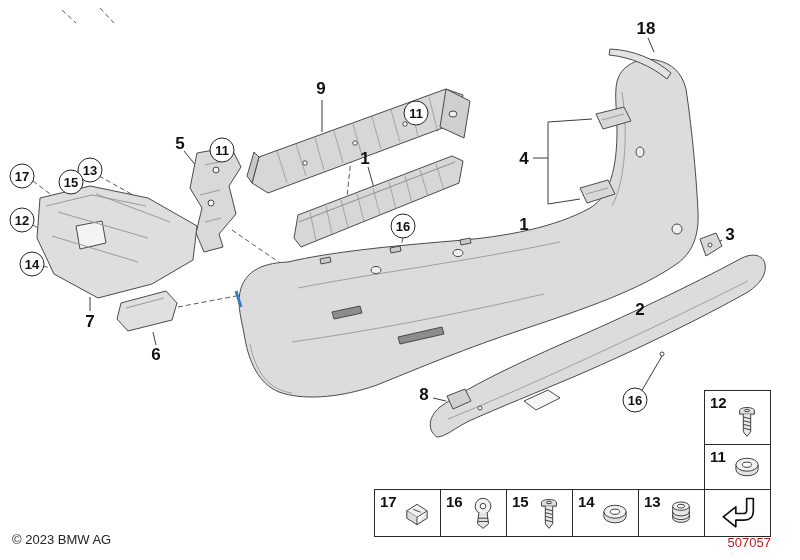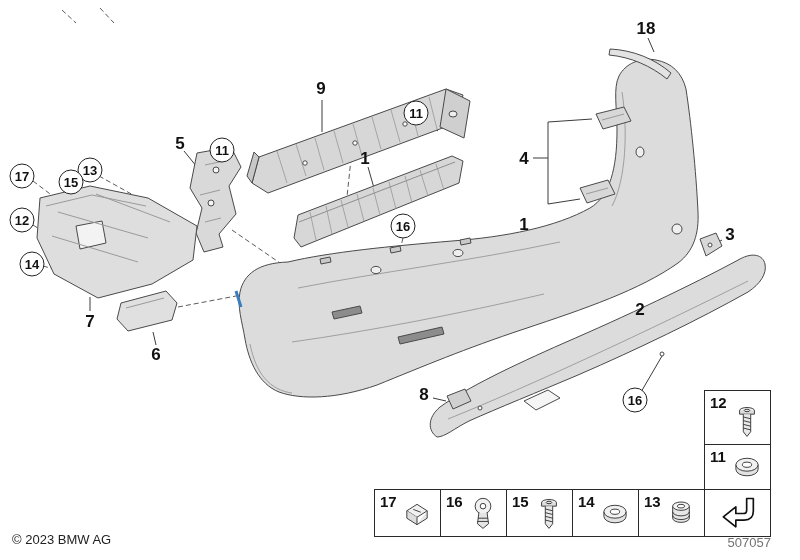--- a/index.html
+++ b/index.html
@@ -9,21 +9,21 @@
   .drawing{position:absolute;left:0;top:0;}
   .callout-layer{position:absolute;left:0;top:0;width:680px;height:560px;text-align:right;}
   .callout{position:absolute;transform:translate(-50%,-50%);font-weight:bold;font-size:17px;
            line-height:1;color:#111;cursor:pointer;}
   .callout.circled{width:23px;height:23px;border:1.5px solid #222;border-radius:50%;
            background:#fff;font-size:13px;display:flex;align-items:center;justify-content:center;}
   .lbox{position:absolute;border:1.3px solid #2a2a2a;background:#fff;box-sizing:border-box;cursor:pointer;}
   .lnum{position:absolute;top:3px;left:5px;font-weight:bold;font-size:15px;}
   .licon{position:absolute;right:3px;bottom:3px;width:40px;height:37px;}
   .copyright{position:absolute;left:12px;top:532px;font-size:13px;color:#222;}
-  .diagcode{position:absolute;right:29px;top:535px;font-size:13px;color:#737373;}
+  .diagcode{position:absolute;right:29px;top:535px;font-size:13px;color:#b91c1c;}
 </style>
 </head>
 <body>
 
 <div class="stage">
 
   <svg class="drawing" width="800" height="560" viewBox="0 0 800 560">
     <defs>
       <symbol id="screw-icon" viewBox="0 0 40 40">
         <ellipse cx="20" cy="7" rx="8" ry="3.2" fill="#efefef" stroke="#333"></ellipse>

